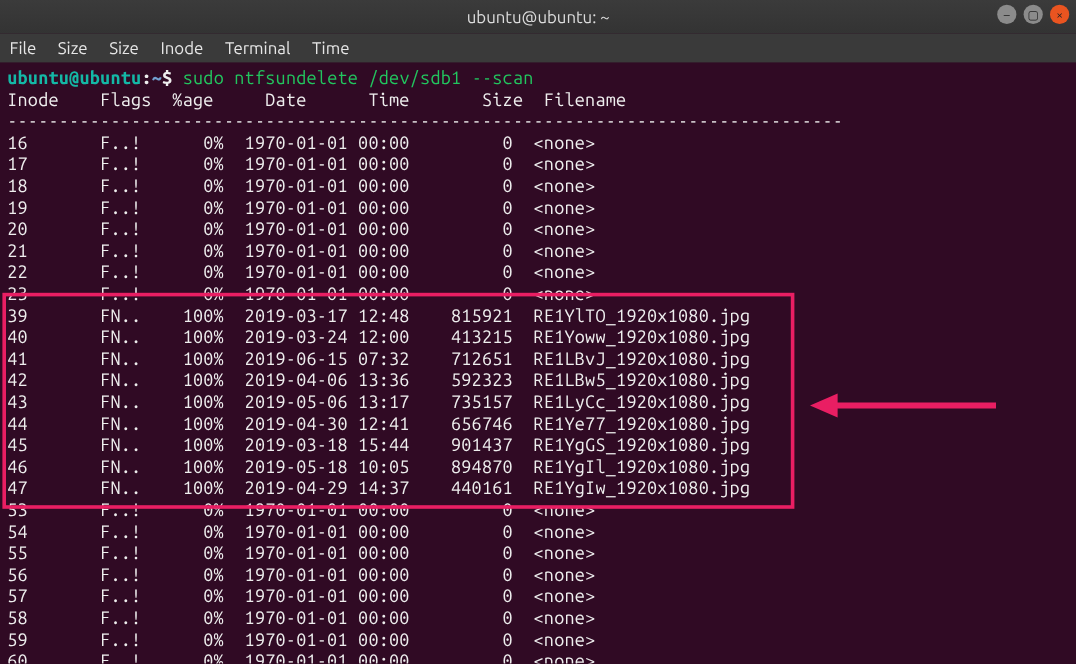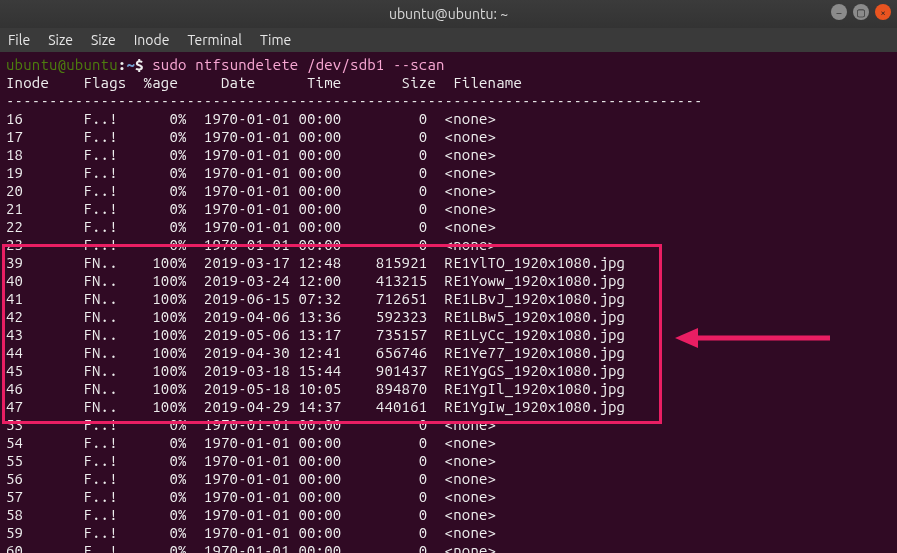--- a/index.html
+++ b/index.html
@@ -53,24 +53,24 @@
     font-size: 14px;
   }
   .menu-item { cursor: pointer; }
   .terminal {
     padding: 4px 6px;
     color: #eee;
     white-space: pre;
     line-height: 18px;
     letter-spacing: 0.2px;
   }
-  .prompt-user { color: #4d7c0f; font-weight: normal; }
+  .prompt-user { color: #14b8a6; font-weight: bold; }
   .prompt-sep  { color: #eeeeee; font-weight: bold; }
   .prompt-path { color: #729fcf; font-weight: bold; }
-  .prompt-cmd  { color: #f9a8d4; }
+  .prompt-cmd  { color: #22c55e; }
   .row { display: block; }
   .highlight-box {
     position: absolute;
     border: 3px solid #e91e63;
     pointer-events: none;
   }
   .arrow {
     position: absolute;
     pointer-events: none;
   }

